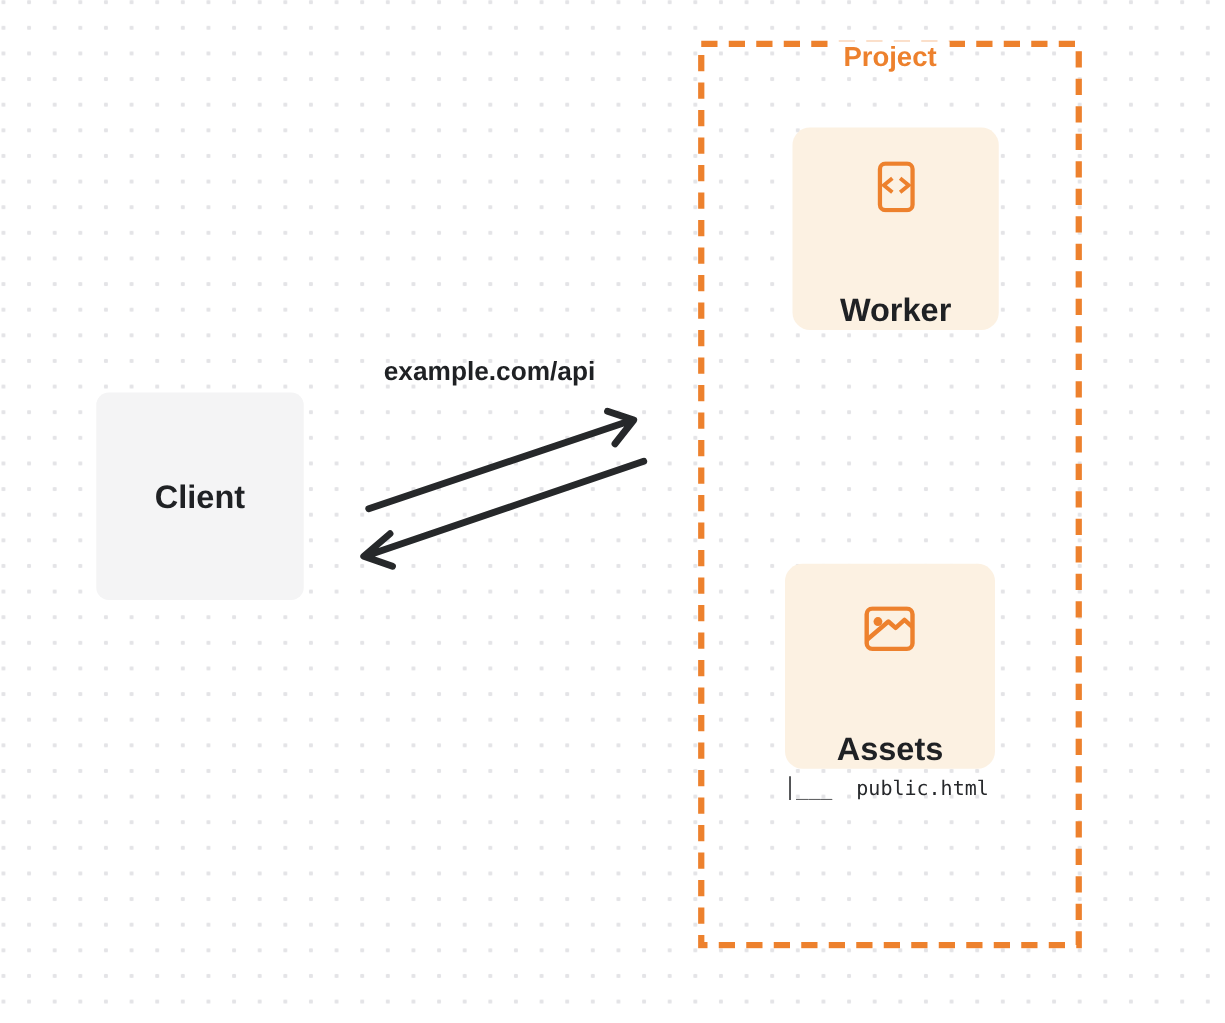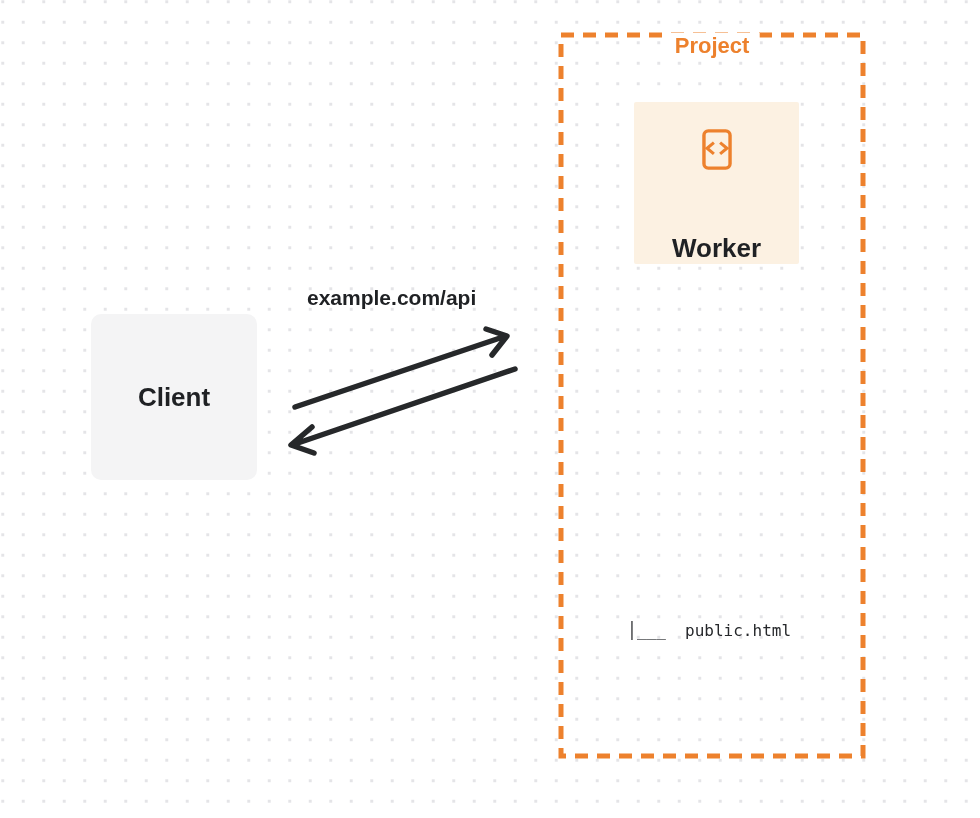--- a/index.html
+++ b/index.html
@@ -19,21 +19,21 @@
     position:relative;
     width:980px;height:818px;
     overflow:hidden;
     background-color:#ffffff;
     background-image:radial-gradient(circle, var(--dot) 1.6px, transparent 1.9px);
     background-size:20.5px 20.5px;
     background-position:13px 12px;
   }
   
   .client-box{
-    position:absolute;left:91px;top:314px;
+    position:absolute;left:77px;top:314px;
     width:166px;height:166px;
     background:var(--client-bg);
     border-radius:10px;
     display:flex;align-items:center;justify-content:center;text-align:right;
   }
   .client-box span{
     font-size:26px;font-weight:bold;color:var(--text);
   }
   
   .request-label{
@@ -65,21 +65,21 @@
     transform:translate(-50%,-50%);
     background:#ffffff;
     padding:0 10px;
     font-size:22px;font-weight:bold;color:var(--accent);
     white-space:nowrap;
   }
   
   .card{
     position:absolute;
     background:var(--card-bg);
-    border-radius:2px;
+    border-radius:14px;
     display:flex;flex-direction:column;align-items:center;gap:38px;
   }
   .card.worker{left:76px;top:70px;width:165px;height:162px;}
   .card.assets{left:70px;top:419px;width:168px;height:164px;}
   .card .icon{display:block;}
   .card.worker .icon{margin-top:27px;}
   .card.assets .icon{margin-top:34px;}
   .icon .stroke{fill:none;stroke:var(--accent);stroke-width:5.5;}
   .icon .fillshape{fill:var(--accent);}
   .icon .chev{fill:none;stroke:var(--accent);stroke-width:5;stroke-linejoin:miter;}
@@ -120,19 +120,27 @@
 
     <div class="card worker">
       <svg class="icon" width="48" height="66" viewBox="0 0 48 66" aria-hidden="true">
         <rect class="stroke" x="3" y="3" width="42" height="60" rx="7"></rect>
         <polyline class="chev" points="19,22 8,31 19,40"></polyline>
         <polyline class="chev" points="29,22 40,31 29,40"></polyline>
       </svg>
       <div class="card-label">Worker</div>
     </div>
 
+    <div class="card assets">
+      <svg class="icon" width="64" height="56" viewBox="0 0 64 56" aria-hidden="true">
+        <rect class="stroke" x="3" y="3" width="57" height="50" rx="7"></rect>
+        <circle class="fillshape" cx="17" cy="19" r="5.5"></circle>
+        <polyline class="stroke" points="3,42 30,19 39,27 50,17 60,26" stroke-linejoin="round"></polyline>
+      </svg>
+      <div class="card-label">Assets</div>
+    </div>
 
     <div class="tree">
       <div class="tree-line">  │___  public.html</div>
     </div>
   </div>
 
 </div>
 
 </body></html>

